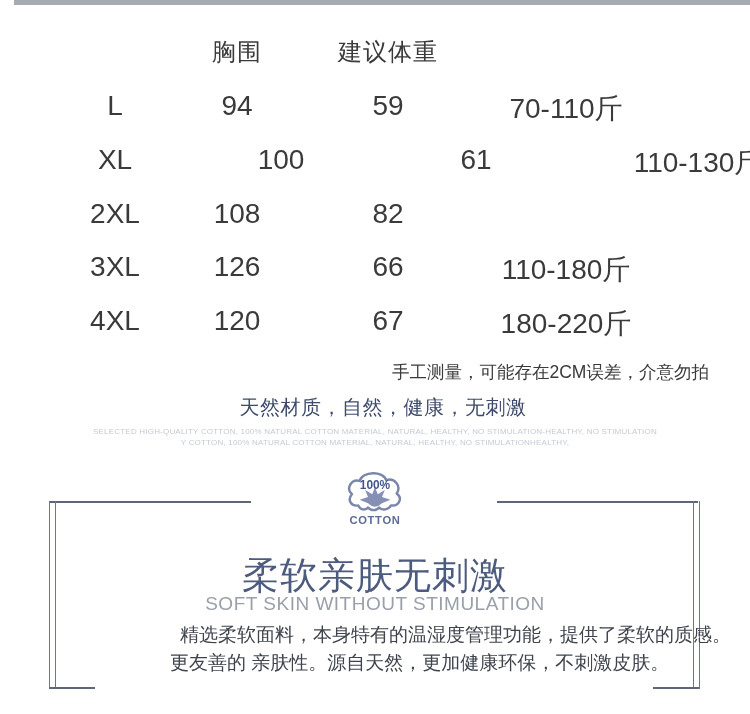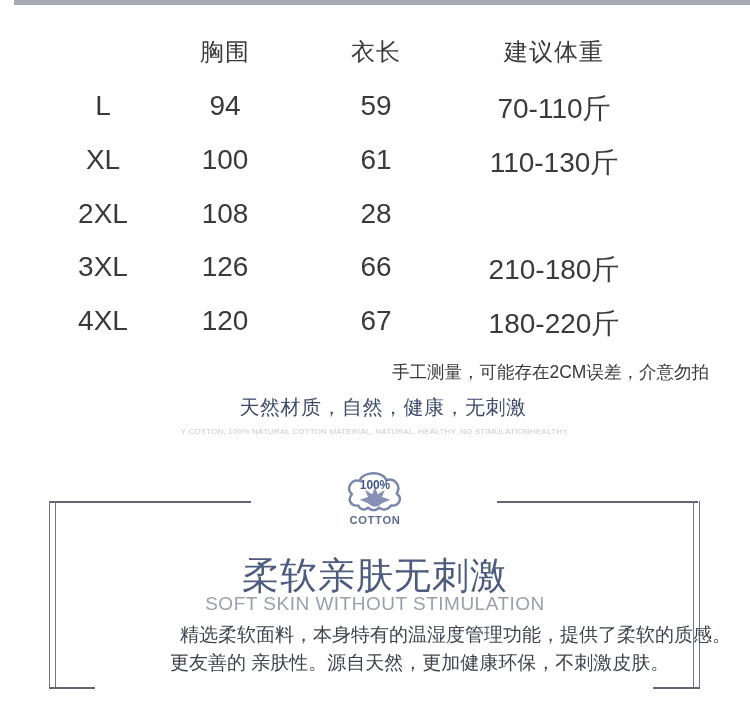--- a/index.html
+++ b/index.html
@@ -5,29 +5,29 @@
   html,body{margin:0;padding:0;}
   body{
     width:750px;height:714px;position:relative;background:#ffffff;
     font-family:"Liberation Sans","DejaVu Sans",sans-serif;
     overflow:hidden;color:#3a3a3a;
   }
   
   .top-bar{position:absolute;left:14px;top:0;width:736px;height:5px;background:#a6abb1;}
 
   
-  .size-chart{position:absolute;left:38px;top:0;width:600px;height:350px;}
+  .size-chart{position:absolute;left:50px;top:0;width:600px;height:350px;}
   .trow{
     position:absolute;left:0;width:600px;display:grid;
     grid-template-columns:130px 114px 188px 168px;
     text-align:center;color:#3a3a3a;
   }
   .trow.header{top:36px;font-size:24px;letter-spacing:1px;}
   .trow.r0{top:90px;}
-  .trow.r1{top:144px;}
+  .trow.r1{top:144px;gap:44px;}
   .trow.r2{top:198px;}
   .trow.r3{top:251px;text-align:center;}
   .trow.r4{top:305px;}
   .trow .cell{font-size:28px;font-weight:400;}
   .trow.header .cell{font-size:24px;}
 
   
   .measure-note{position:absolute;left:392px;top:360px;font-size:17.5px;color:#3a3a3a;white-space:nowrap;}
   .natural-line{position:absolute;left:0;top:394px;width:100%;text-align:center;padding-left:16px;box-sizing:border-box;
     font-size:20px;color:#3e4b6b;letter-spacing:0.5px;white-space:nowrap;}
@@ -61,60 +61,60 @@
 </style>
 </head>
 <body>
 
 <div class="top-bar"></div>
 
 <div class="size-chart">
   <div class="trow header">
     <div class="cell"></div>
     <div class="cell">胸围</div>
-    <div class="cell">衣长</div>
     <div class="cell">建议体重</div>
   </div>
 
   <div class="trow r0">
     <div class="cell">L</div>
     <div class="cell">94</div>
     <div class="cell">59</div>
     <div class="cell">70-110斤</div>
   </div>
   <div class="trow r1">
     <div class="cell">XL</div>
     <div class="cell">100</div>
     <div class="cell">61</div>
     <div class="cell">110-130斤</div>
   </div>
   <div class="trow r2">
     <div class="cell">2XL</div>
     <div class="cell">108</div>
-    <div class="cell">28</div>
+    <div class="cell">82</div>
   </div>
   <div class="trow r3">
     <div class="cell">3XL</div>
     <div class="cell">126</div>
     <div class="cell">66</div>
-    <div class="cell">210-180斤</div>
+    <div class="cell">110-180斤</div>
   </div>
   <div class="trow r4">
     <div class="cell">4XL</div>
     <div class="cell">120</div>
     <div class="cell">67</div>
     <div class="cell">180-220斤</div>
   </div>
 </div>
 
 <div class="measure-note">手工测量，可能存在2CM误差，介意勿拍</div>
 
 <div class="natural-line">天然材质，自然，健康，无刺激</div>
 
 <div class="english-faint">
+  <div>SELECTED HIGH-QUALITY COTTON, 100% NATURAL COTTON MATERIAL, NATURAL, HEALTHY, NO STIMULATION-HEALTHY, NO STIMULATION</div>
   <div>Y COTTON, 100% NATURAL COTTON MATERIAL, NATURAL, HEALTHY, NO STIMULATIONHEALTHY,</div>
 </div>
 
 <div class="cotton-badge">
   <svg width="70" height="66" viewBox="0 0 100 92">
     <path d="M 26 58
       C 16 60, 10 50, 17 42
       C 8 34, 16 20, 28 23
       C 32 9, 62 8, 66 22
       C 78 18, 88 30, 81 41

